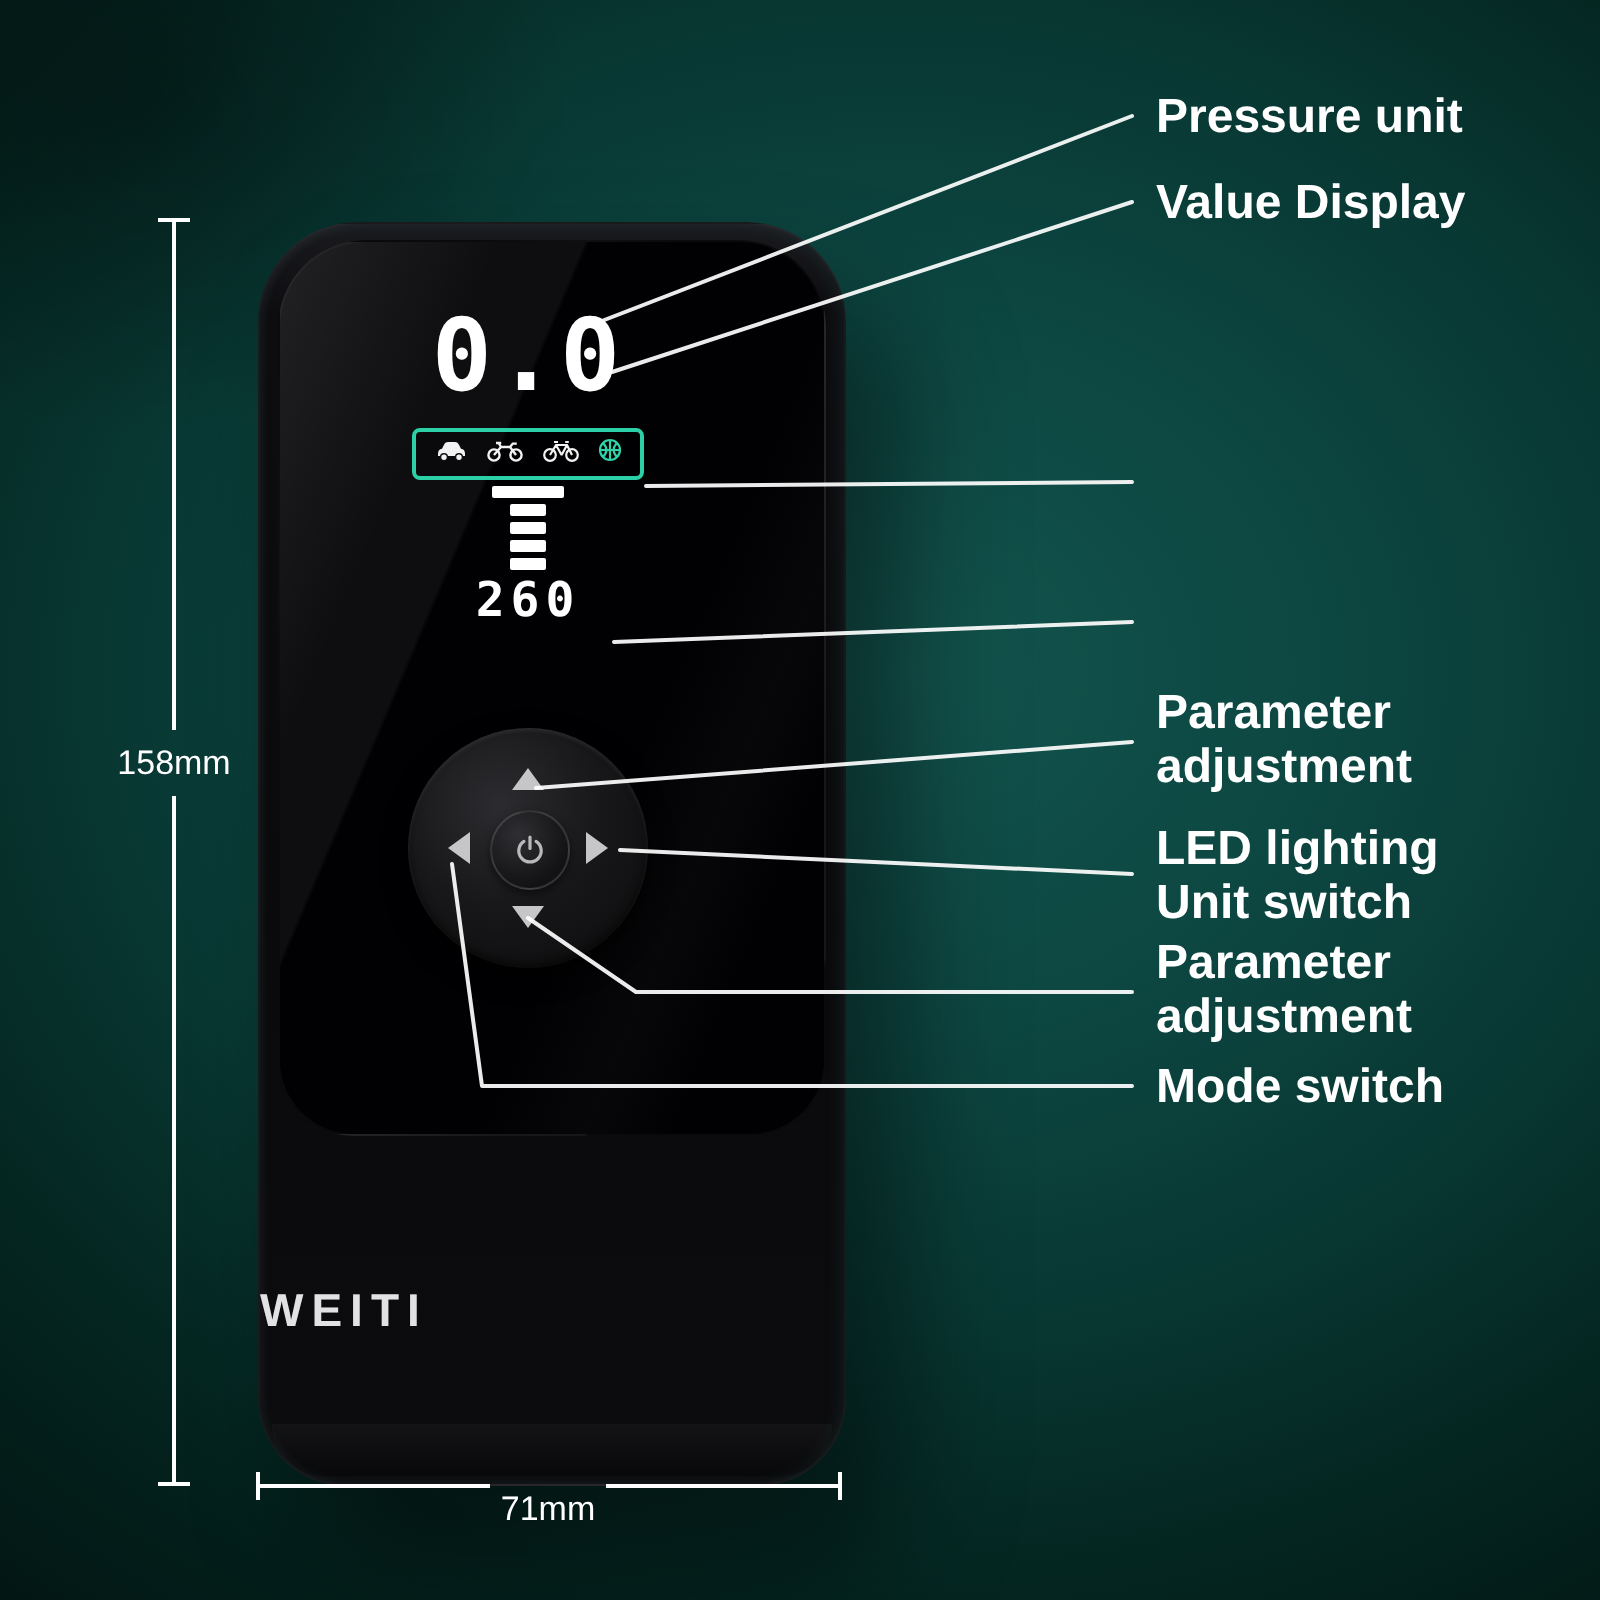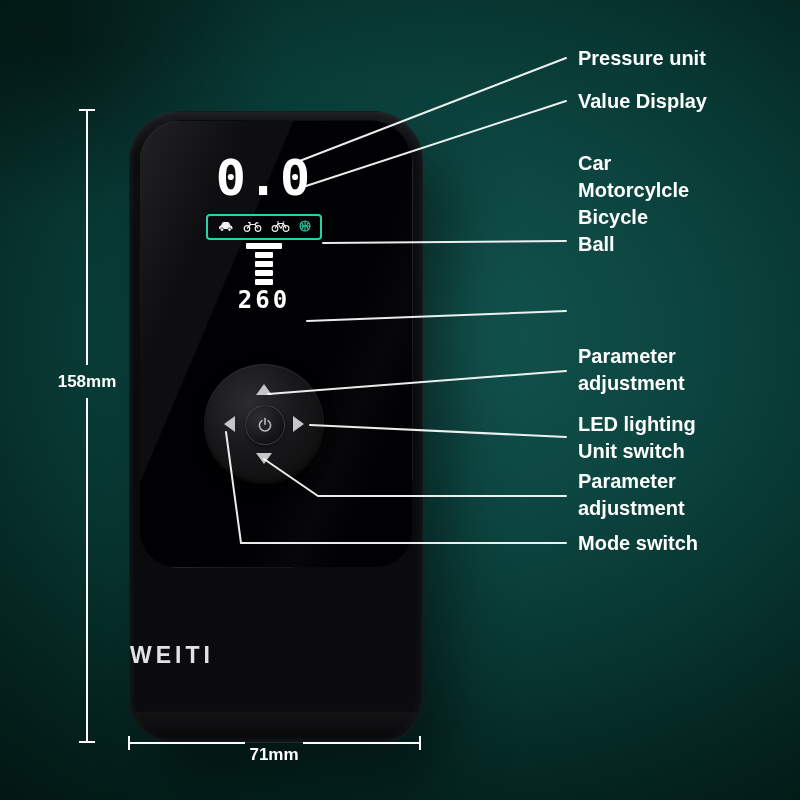--- a/index.html
+++ b/index.html
@@ -60,24 +60,24 @@
     background:radial-gradient(circle at 35% 30%, #2f2f33, #121214 72%);
     border:1px solid rgba(255,255,255,0.14);
     display:flex;align-items:center;justify-content:center;
     box-shadow:0 2px 4px rgba(0,0,0,0.5);
   }
   .brand{position:absolute;left:0;top:530px;width:100%;text-align:left;z-index:2;
     font-weight:bold;font-size:23px;letter-spacing:4px;color:#e2e2e5;}
 
   
   .dim{position:absolute;background:#ffffff;z-index:3;}
-  .dim-label{position:absolute;z-index:3;color:#ffffff;font-weight:bold;font-size:17px;text-align:center;}
+  .dim-label{position:absolute;z-index:3;color:#ffffff;font-weight:normal;font-size:17px;text-align:center;}
 
   
-  .callout{position:absolute;left:578px;z-index:5;color:#ffffff;font-weight:bold;font-size:20px;line-height:27px;}
+  .callout{position:absolute;left:578px;z-index:5;color:#ffffff;font-weight:bold;font-size:24px;line-height:27px;}
 </style>
 </head>
 <body>
 
 <div class="stage">
 
   <svg class="lines" width="800" height="800">
     <polyline points="566,58 297,162"></polyline>
     <polyline points="566,101 306,186"></polyline>
     <polyline points="566,241 323,243"></polyline>
@@ -159,26 +159,20 @@
   <div class="dim-label" style="left:245px;top:734px;width:58px;margin-top:11px;">71mm</div>
   <div class="dim" style="left:303px;top:742px;width:116px;height:2px;"></div>
   <div class="dim" style="left:419px;top:736px;width:2px;height:14px;"></div>
 
   <div class="callout" style="top:45px;">
     <div>Pressure unit</div>
   </div>
   <div class="callout" style="top:88px;">
     <div>Value Display</div>
   </div>
-  <div class="callout" style="top:150px;">
-    <div>Car</div>
-    <div>Motorcylcle</div>
-    <div>Bicycle</div>
-    <div>Ball</div>
-  </div>
   <div class="callout" style="top:343px;">
     <div>Parameter</div>
     <div>adjustment</div>
   </div>
   <div class="callout" style="top:411px;">
     <div>LED lighting</div>
     <div>Unit switch</div>
   </div>
   <div class="callout" style="top:468px;">
     <div>Parameter</div>

